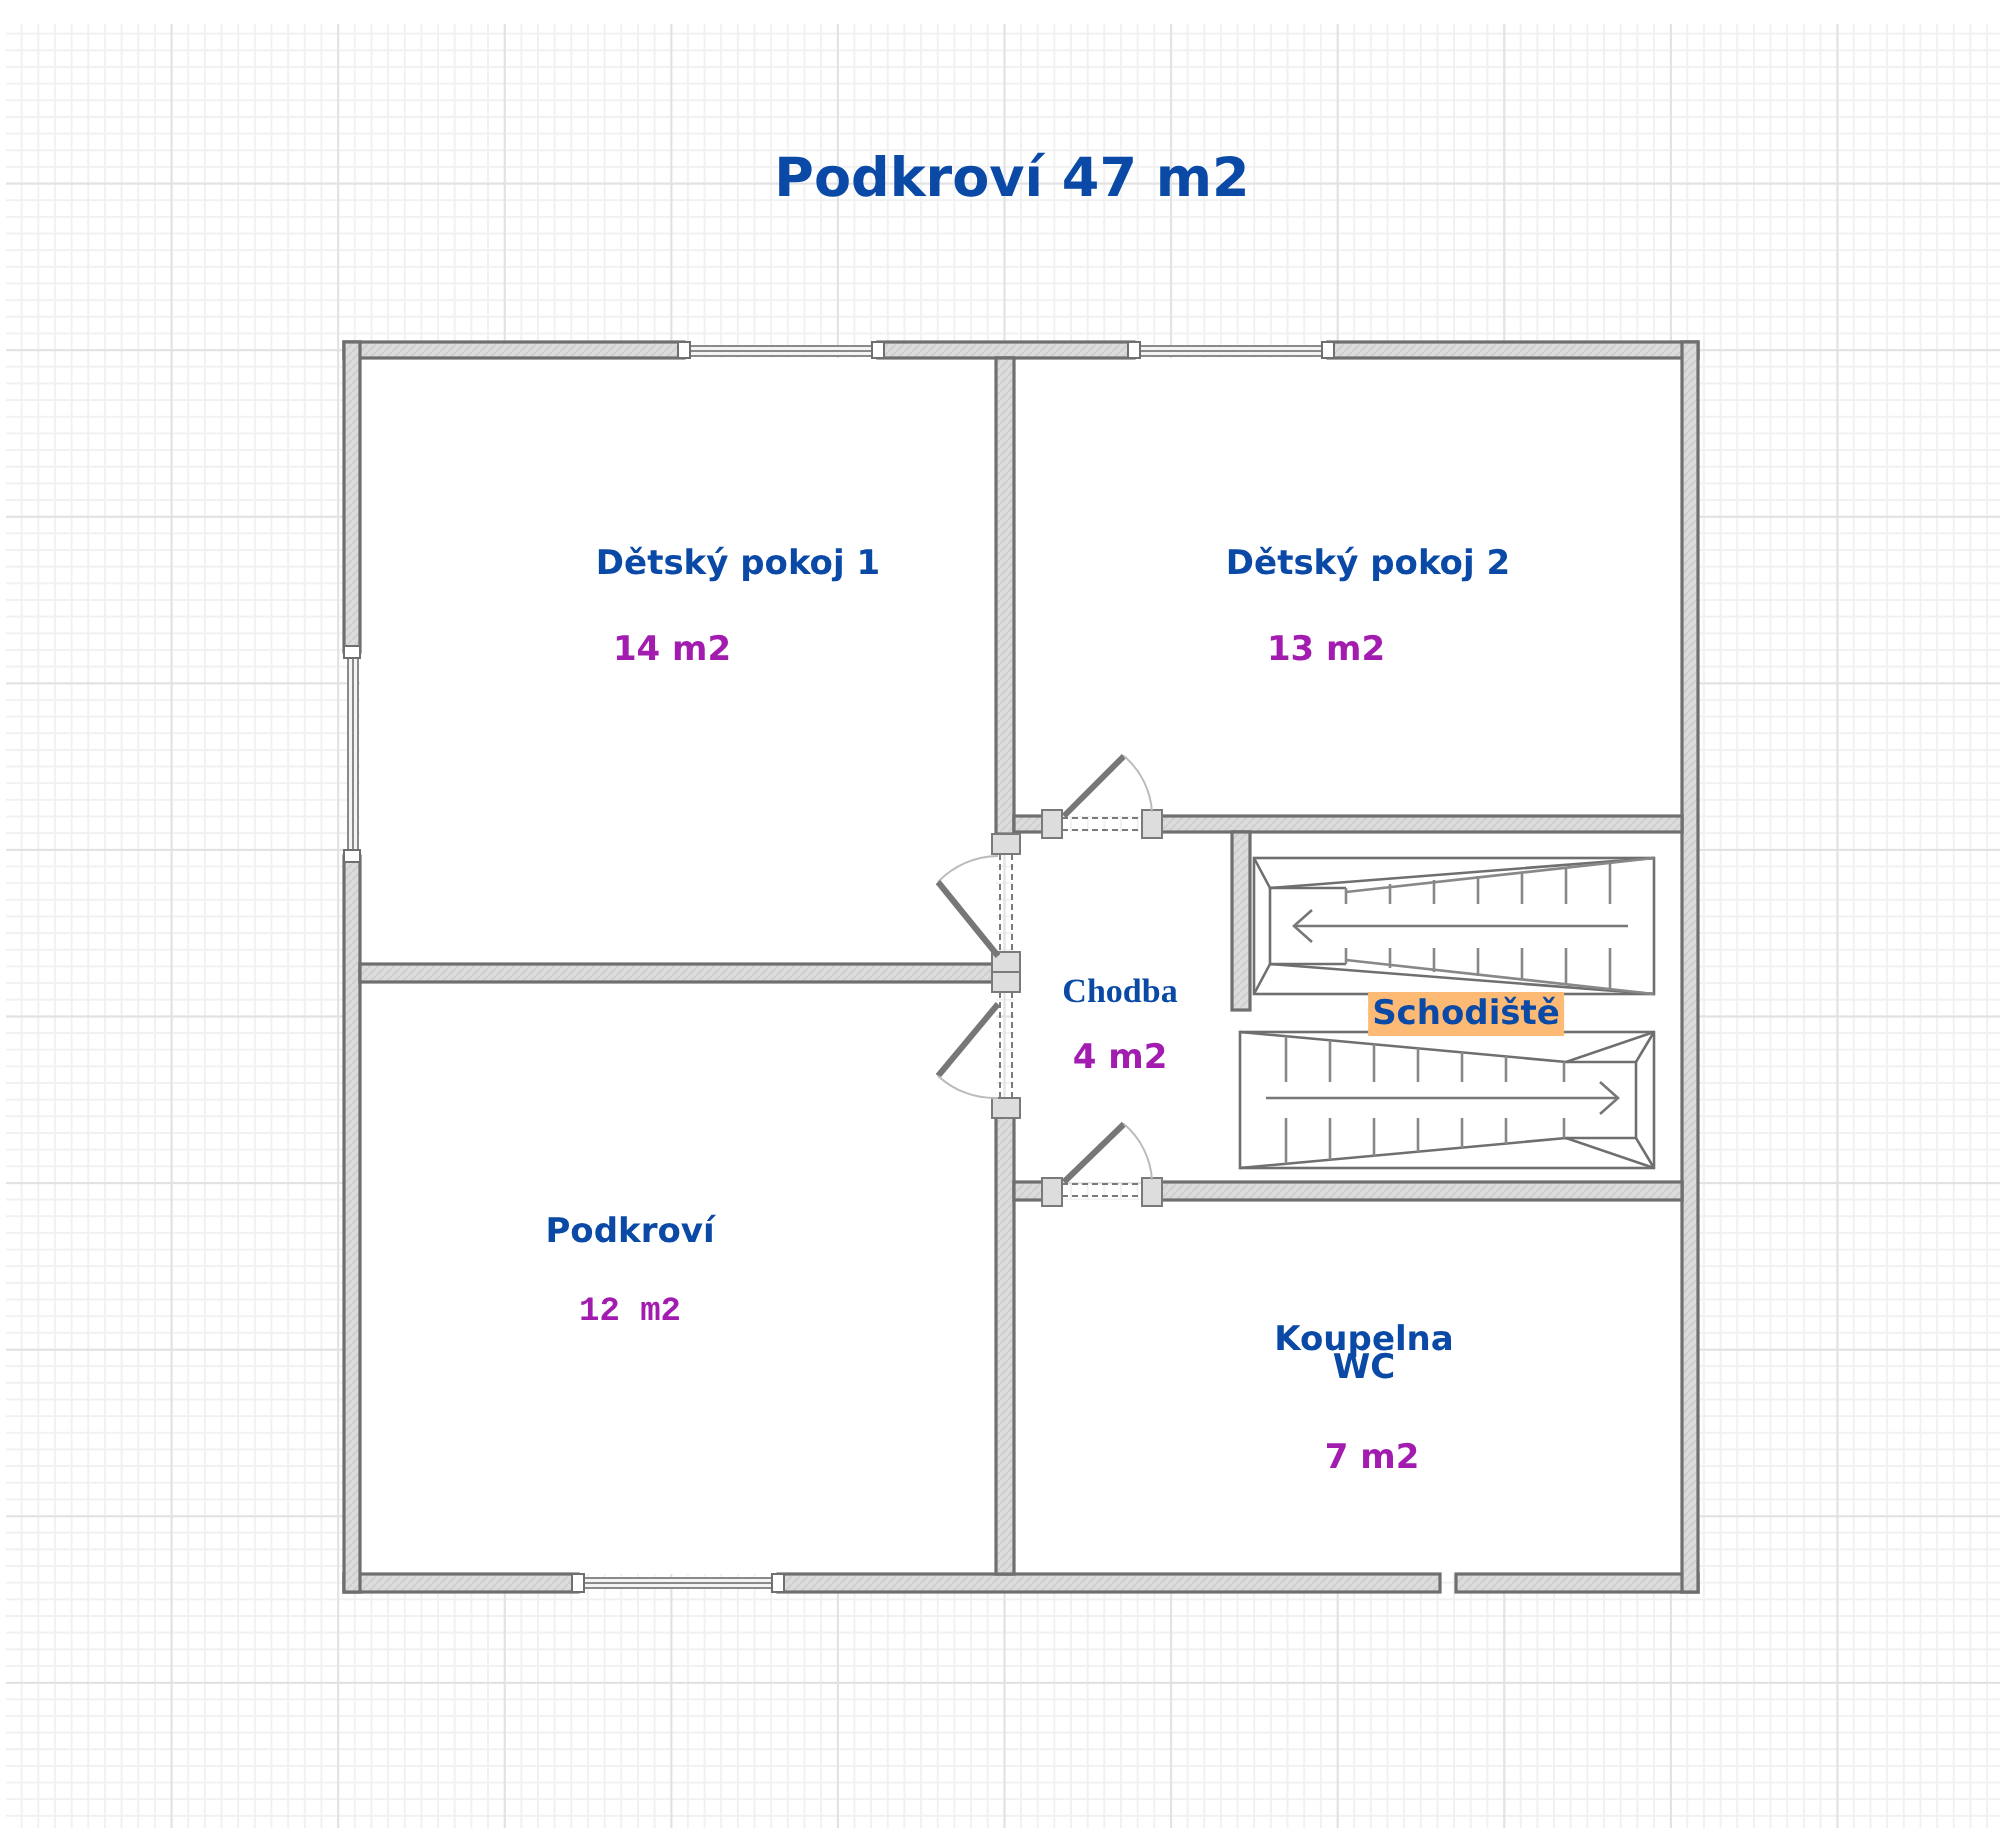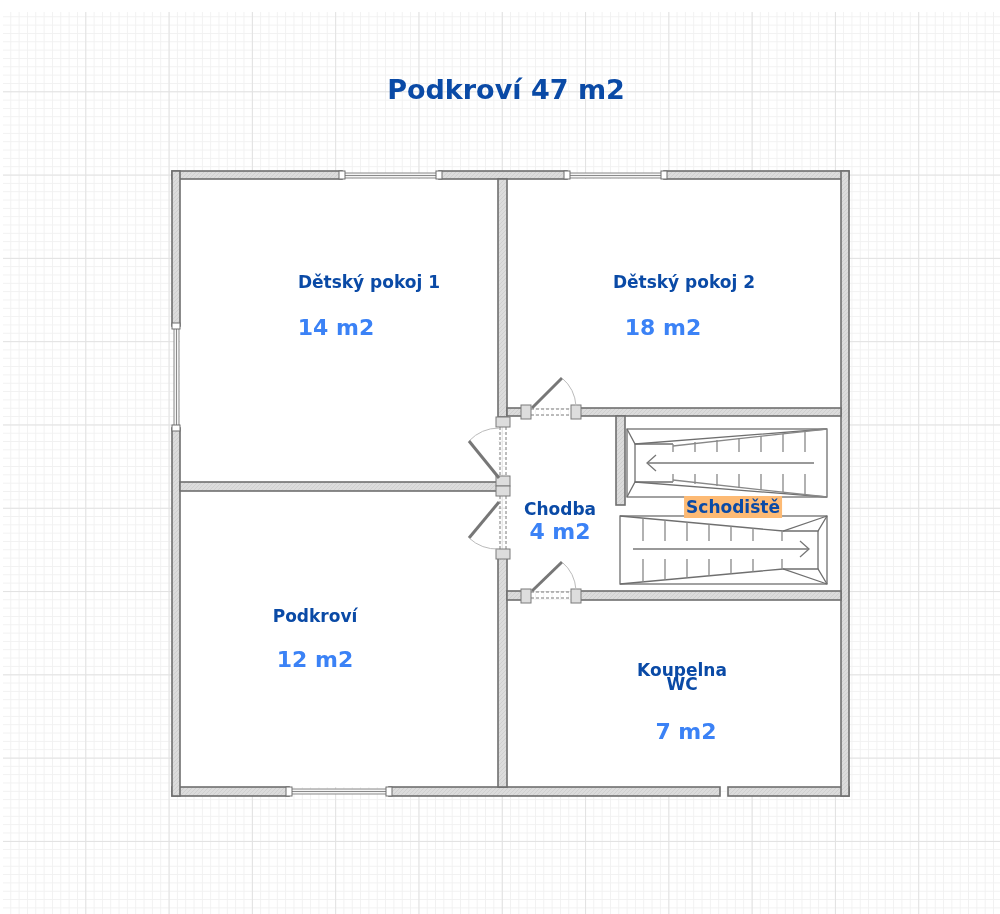--- a/index.html
+++ b/index.html
@@ -15,21 +15,21 @@
       background-size: 83.3px 83.3px, 83.3px 83.3px, 8.33px 8.33px, 8.33px 8.33px;
       background-position: -1px -4px, -1px -4px, -1px -4px, -1px -4px;
     }
     svg.plan { position: absolute; left: 0; top: 0; }
     .label {
       position: absolute; font-family: "DejaVu Sans", sans-serif; font-weight: bold;
       text-align: center; white-space: nowrap; transform: translateX(-50%);
     }
     .title { font-size: 27px; color: #0a4aa6; }
     .room-name { font-size: 17px; color: #0a4aa6; line-height: 22px; }
-    .room-area { font-size: 22px; color: #3b82f6; }
+    .room-area { font-size: 17px; color: #a21caf; }
   </style>
 </head>
 <body>
 
 <div class="canvas"></div>
 
 <svg class="plan" width="1000" height="914" viewBox="0 0 1000 914">
   <defs>
     <pattern id="hatch" width="4" height="4" patternUnits="userSpaceOnUse">
       <rect width="4" height="4" fill="#dcdcdc"></rect>
@@ -209,25 +209,25 @@
 <svg class="plan" width="1000" height="914" viewBox="0 0 1000 914" style="pointer-events:none">
   <rect x="620" y="789" width="100" height="5" fill="none" stroke="none"></rect>
 </svg>
 
 <div class="label title" style="left:506px; top:74px;">Podkroví 47 m2</div>
 
 <div class="label room-name" style="left:336px; top:271px;margin-left:33px;">Dětský pokoj 1</div>
 <div class="label room-area" style="left:336px; top:315px;">14 m2</div>
 
 <div class="label room-name" style="left:684px; top:271px;">Dětský pokoj 2</div>
-<div class="label room-area" style="left:663px; top:315px;">18 m2</div>
-
-<div class="label room-name" style="left:560px; top:498px;">Chodba</div>
+<div class="label room-area" style="left:663px; top:315px;">13 m2</div>
+
+<div class="label room-name" style="left:560px; top:485px;font-family:Liberation Serif, serif;">Chodba</div>
 <div class="label room-area" style="left:560px; top:519px;">4 m2</div>
 
 <div class="label room-name" style="left:733px; top:496px; background:#fdba74; padding:0 2px;">Schodiště</div>
 
 <div class="label room-name" style="left:315px; top:605px;">Podkroví</div>
-<div class="label room-area" style="left:315px; top:647px;">12 m2</div>
+<div class="label room-area" style="left:315px; top:647px;font-family:Liberation Mono, monospace;">12 m2</div>
 
 <div class="label room-name" style="left:682px; top:659px;">Koupelna</div>
 <div class="label room-name" style="left:682px; top:673px;">WC</div>
 <div class="label room-area" style="left:686px; top:719px;">7 m2</div>
 
 </body></html>

